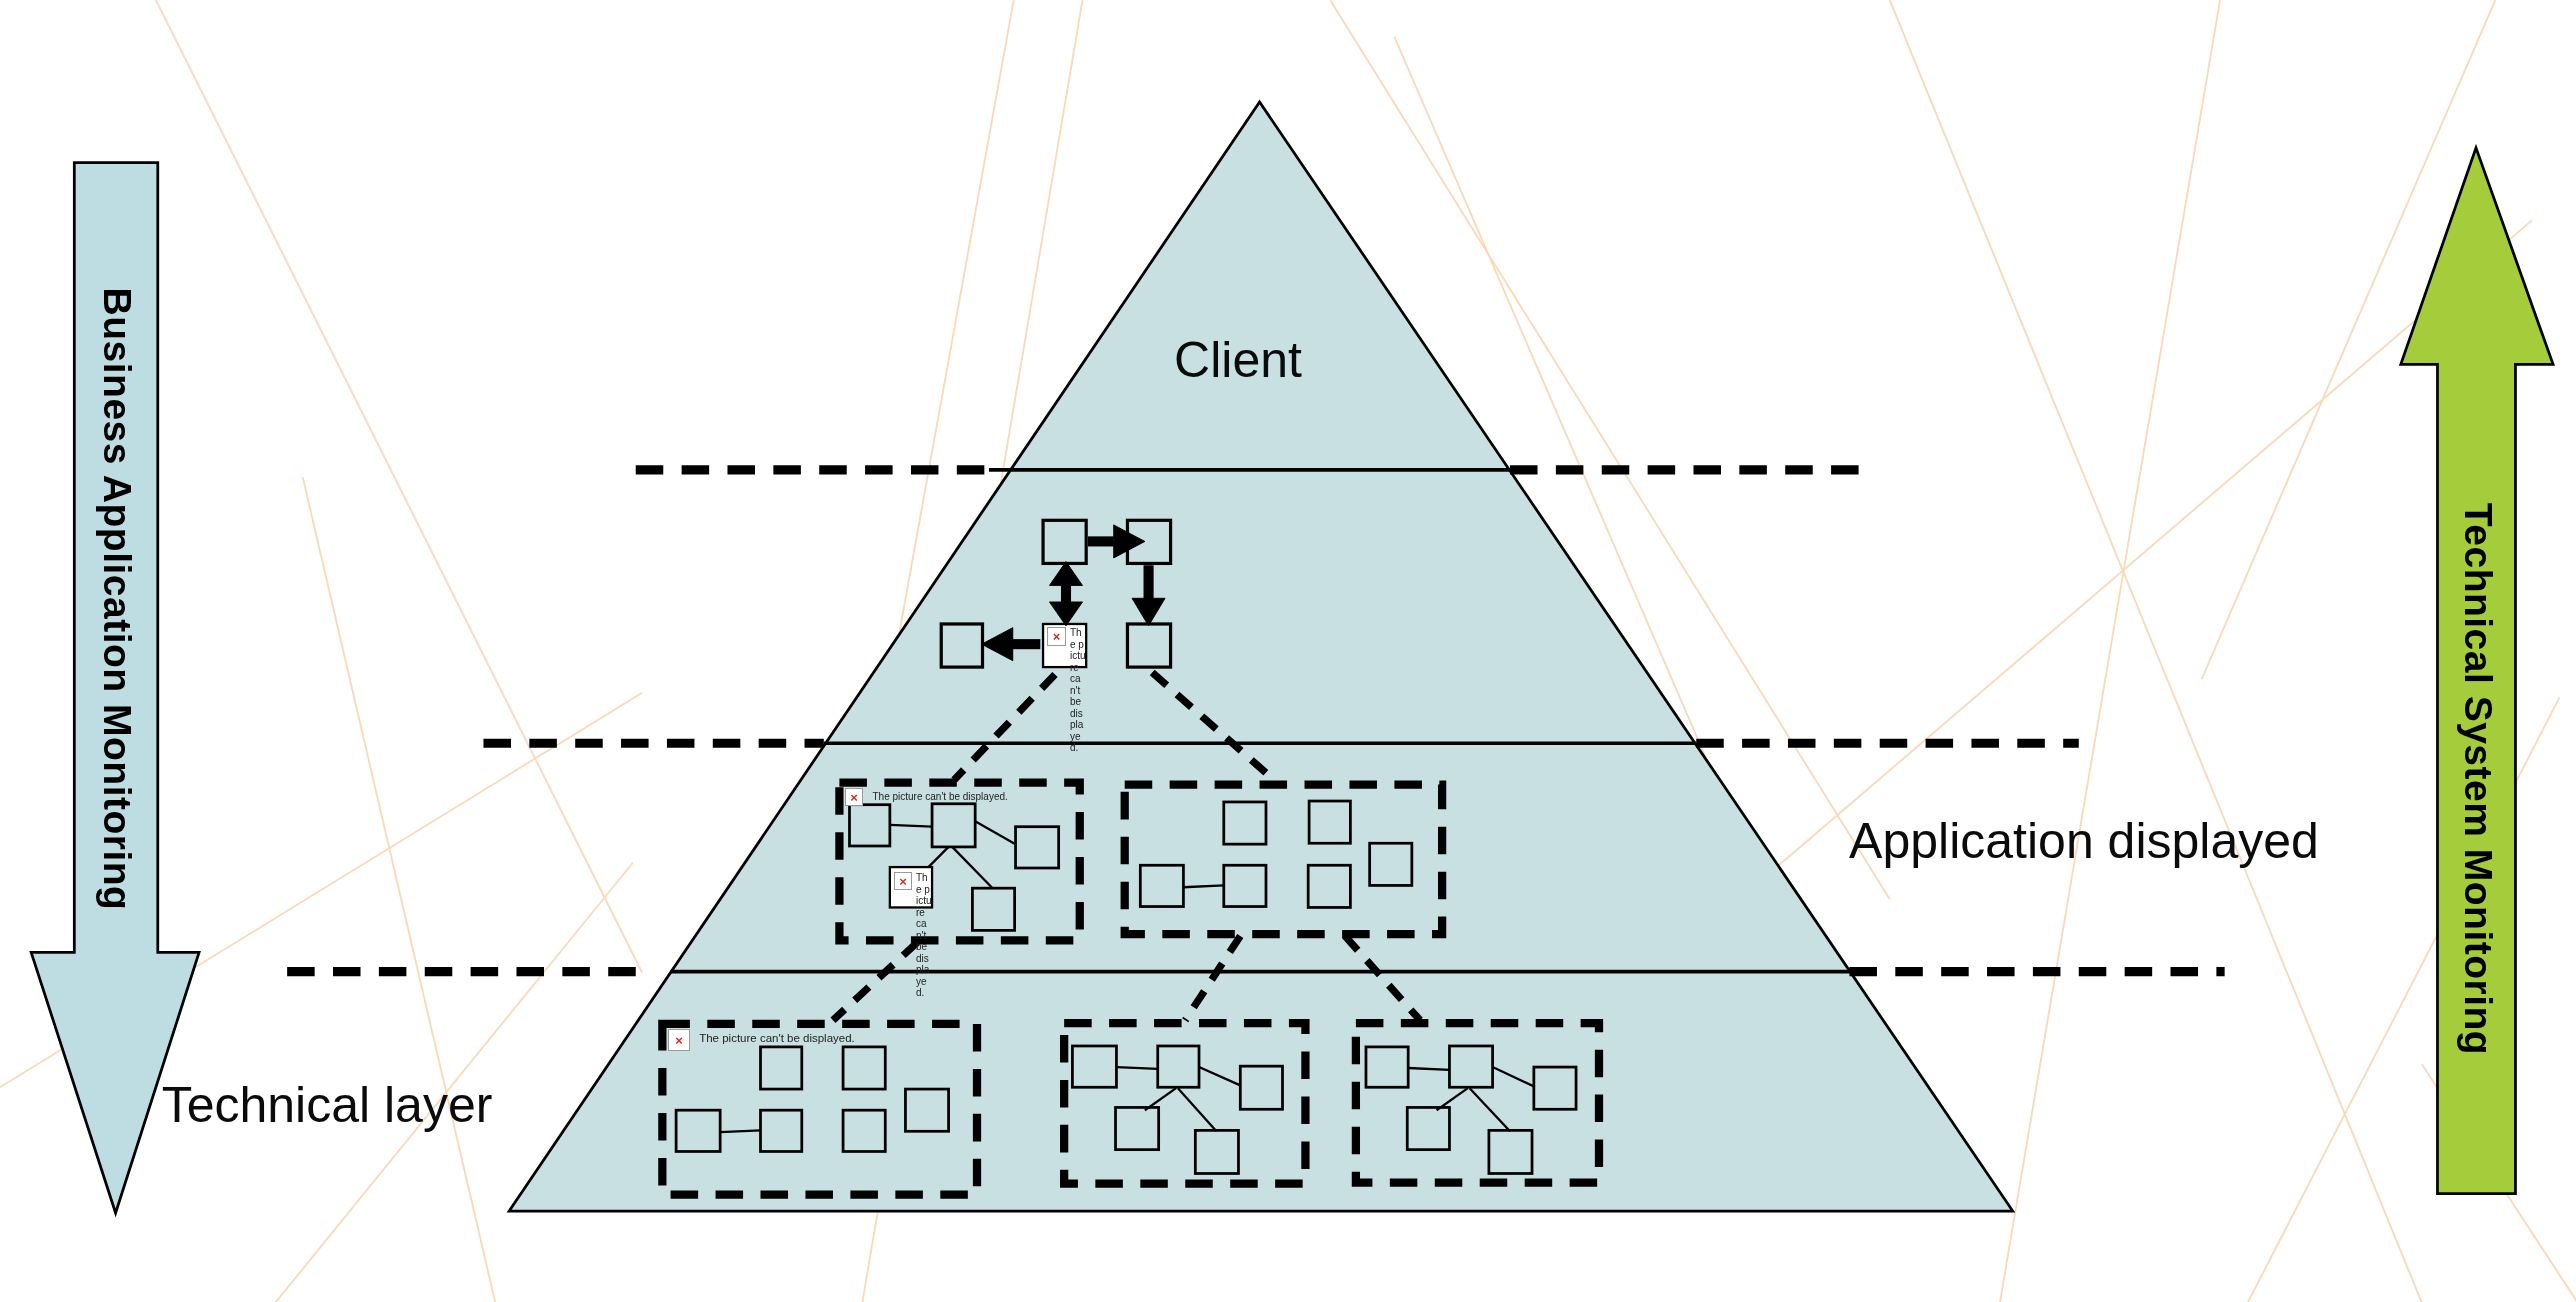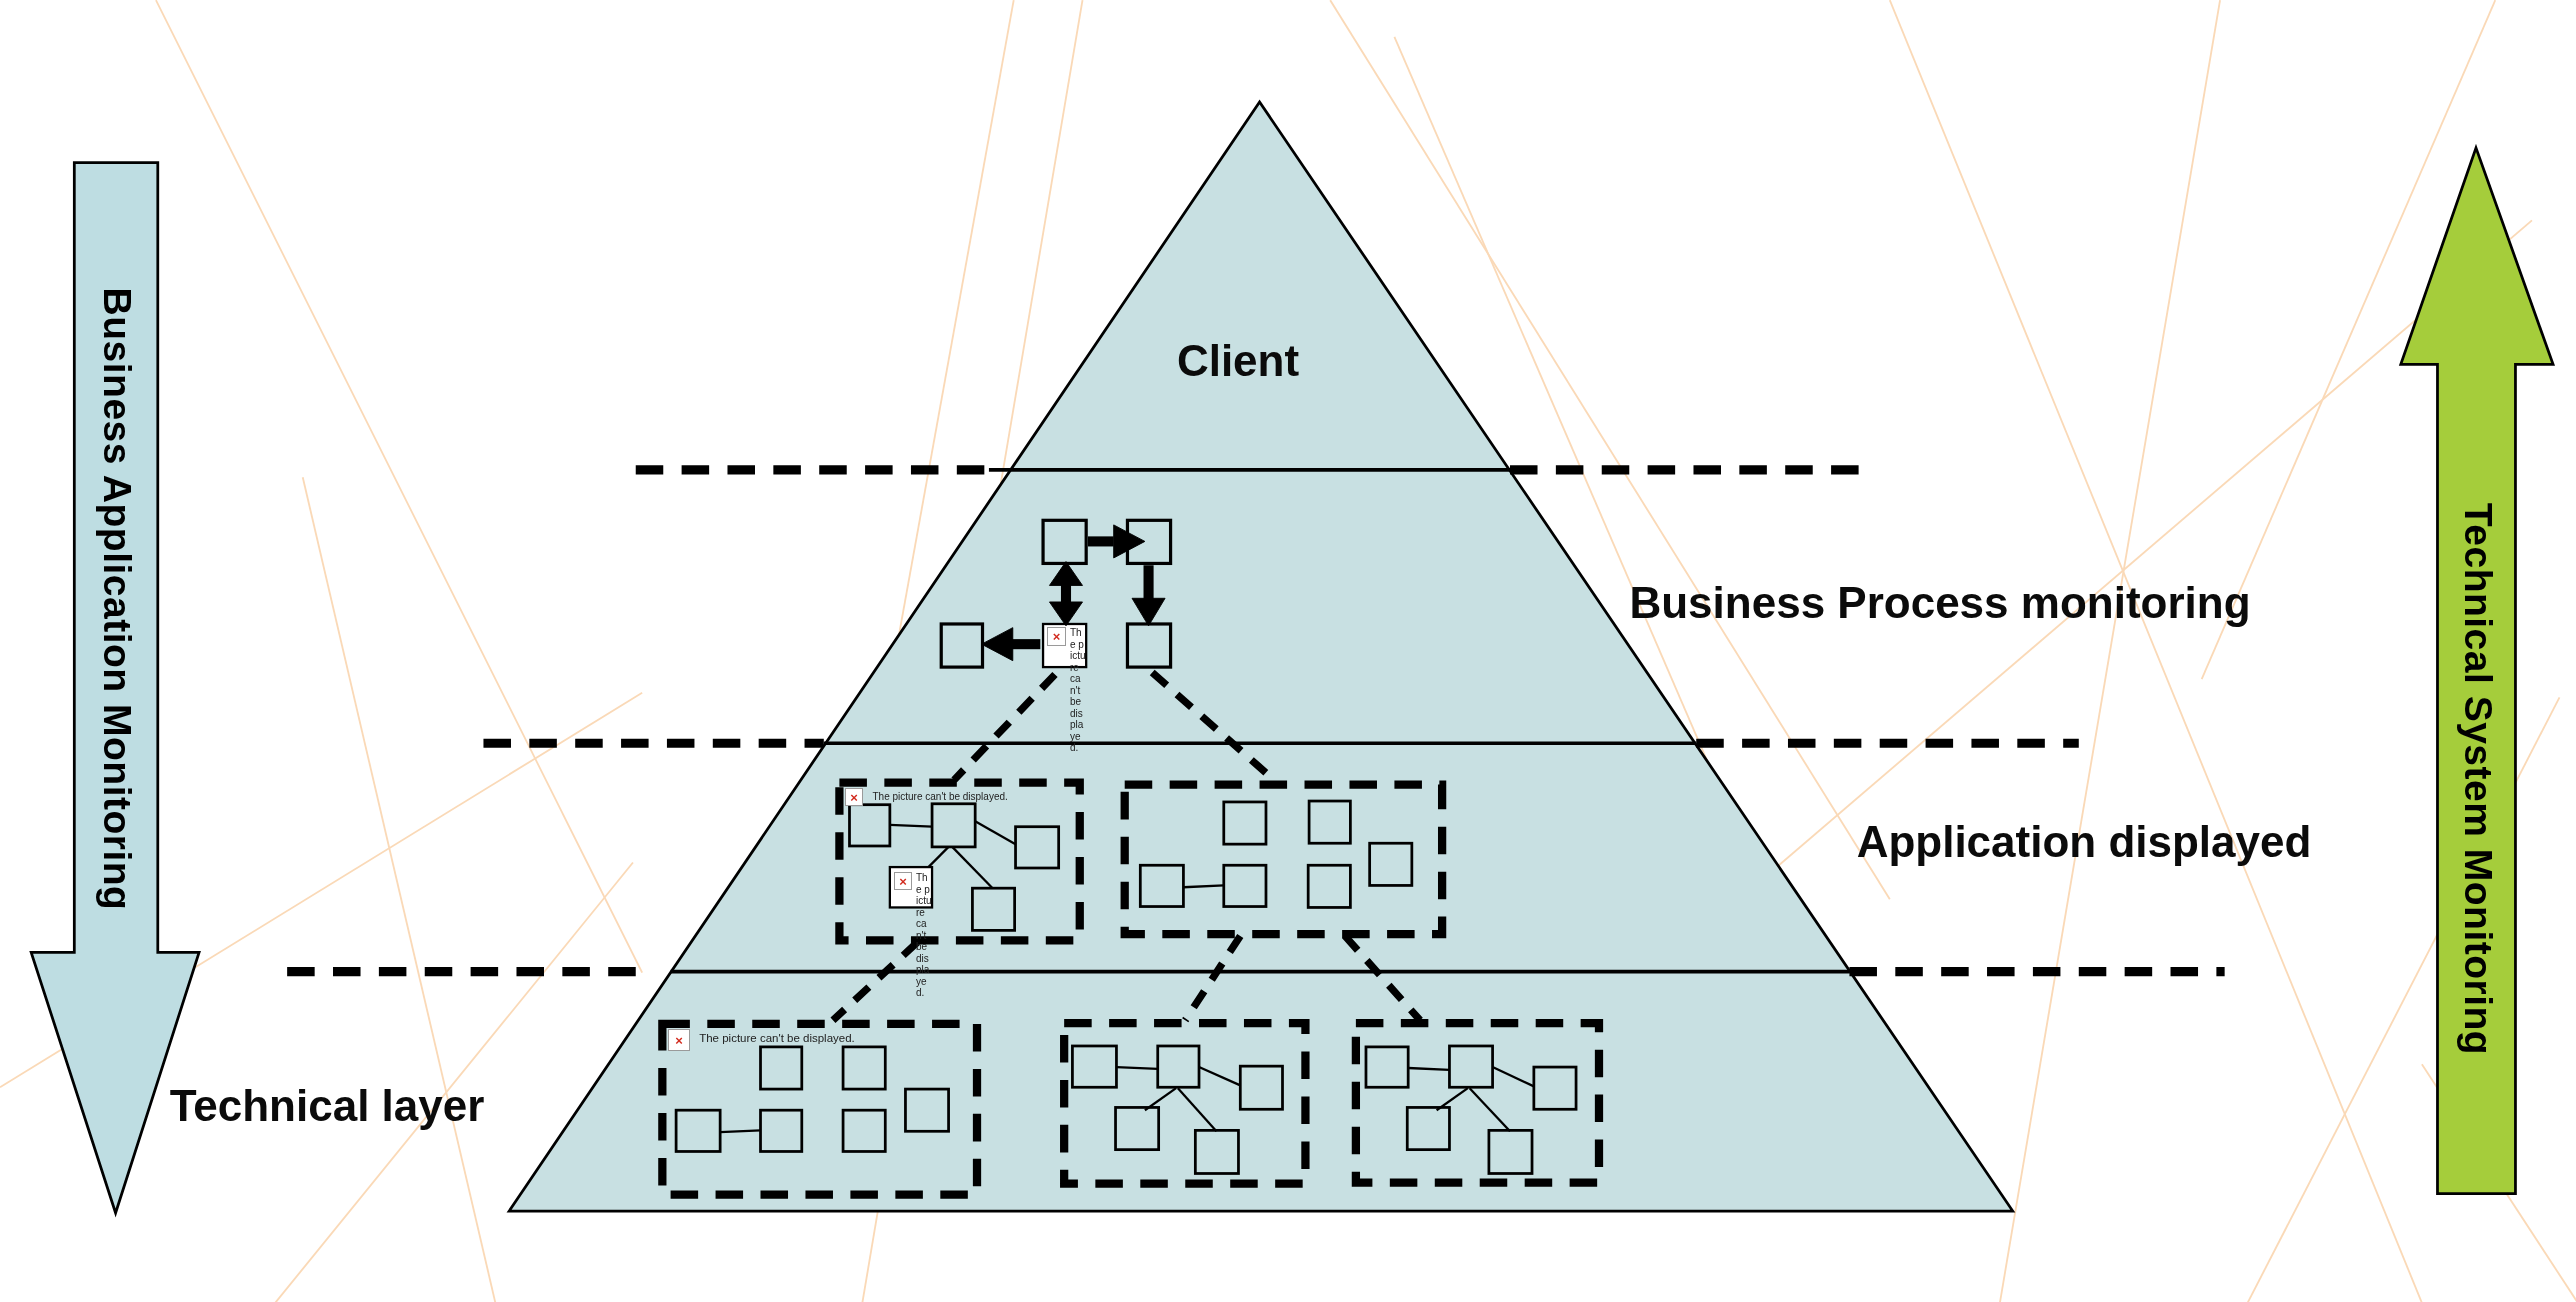--- a/index.html
+++ b/index.html
@@ -2,21 +2,21 @@
 <html style="font-size:14.7px"><head>
 <meta charset="utf-8">
 <style>
   html,body{margin:0;padding:0;background:#fff;}
   #stage{
     position:relative;width:2576px;height:1303px;overflow:hidden;background:#ffffff;
     font-family:"Liberation Sans","DejaVu Sans",sans-serif;color:#0b0b0b;
   }
   #diagram-svg{position:absolute;left:0;top:0;width:2576px;height:1303px;}
   .lbl{position:absolute;transform:translate(-50%,-50%);white-space:nowrap;
-       font-size:44px;line-height:1.25;color:#0b0b0b;text-align:center;font-weight:bold;}
+       font-size:50px;line-height:1.25;color:#0b0b0b;text-align:center;}
   .lbl-wrap{white-space:normal;}
   .arrow-text{position:absolute;font-weight:bold;font-size:39px;letter-spacing:0.5px;
        white-space:nowrap;color:#000;text-align:center;}
   .rot90{transform:translate(-50%,-50%) rotate(90deg);}
   .broken-header{position:absolute;display:flex;align-items:flex-start;gap:9.2px;}
   .broken-icon{width:20px;height:20px;background:#fff;border:1.8px solid #9a9a9a;
        display:flex;align-items:center;justify-content:center;
        font-size:13px;font-weight:bold;color:#d22b1f;line-height:1;box-sizing:border-box;}
   .broken-text-h{font-size:11px;color:#222;white-space:nowrap;padding-top:2.8px;}
   .vcol{position:absolute;width:15.6px;font-size:10px;line-height:11.5px;color:#222;
@@ -156,21 +156,20 @@
     </g>
 
     <polygon points="81,177 172,177 172,1038 217,1038 126,1322 34,1038 81,1038" stroke="#000" stroke-width="3" fill="#bedde2"></polygon>
     <polygon points="2699,161 2783,397 2742,397 2742,1301 2657,1301 2657,397 2617,397" stroke="#000" stroke-width="3" fill="#a5cd3b"></polygon>
   </svg>
 
   <div class="lbl" style="left:1238px;top:360px;">Client</div>
 
   <div class="lbl" style="left:327px;top:1105px;">Technical layer</div>
 
-  <div class="lbl" style="left:1940px;top:602px;">Business Process monitoring</div>
   <div class="lbl" style="left:2084px;top:841px;">Application displayed</div>
 
   <div class="arrow-text rot90" style="left:117px;top:599px;">Business Application Monitoring</div>
   <div class="arrow-text rot90" style="left:2478px;top:779px;">Technical System Monitoring</div>
 
   <div class="broken-header" style="left:845px;top:788px;">
     <span class="broken-icon" style="width:18.3px;height:18.3px;">×</span>
     <span class="broken-text-h" style="font-size:10px;">The picture can't be displayed.</span>
   </div>
   <div class="broken-header" style="left:668px;top:1029px;">

